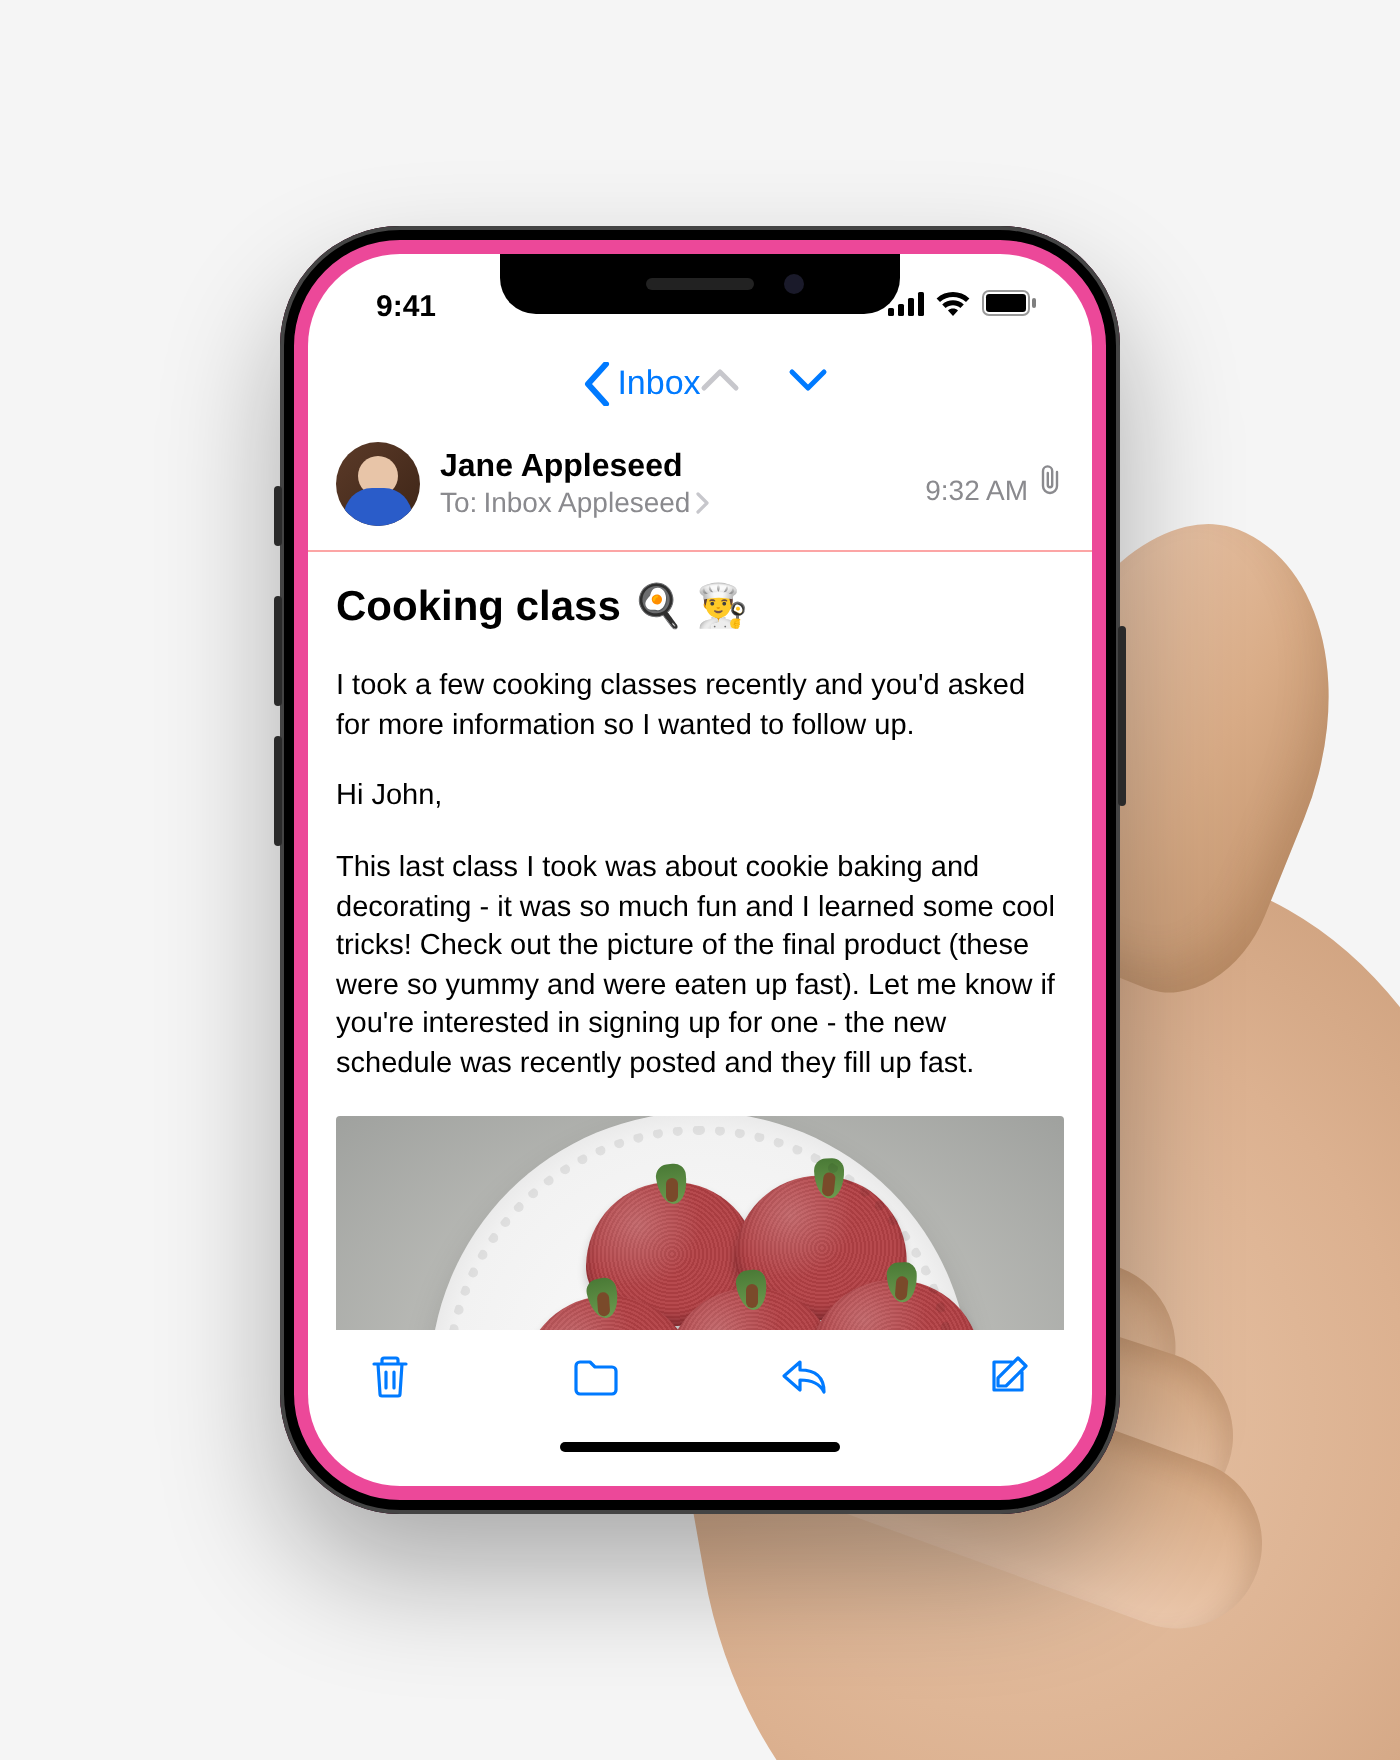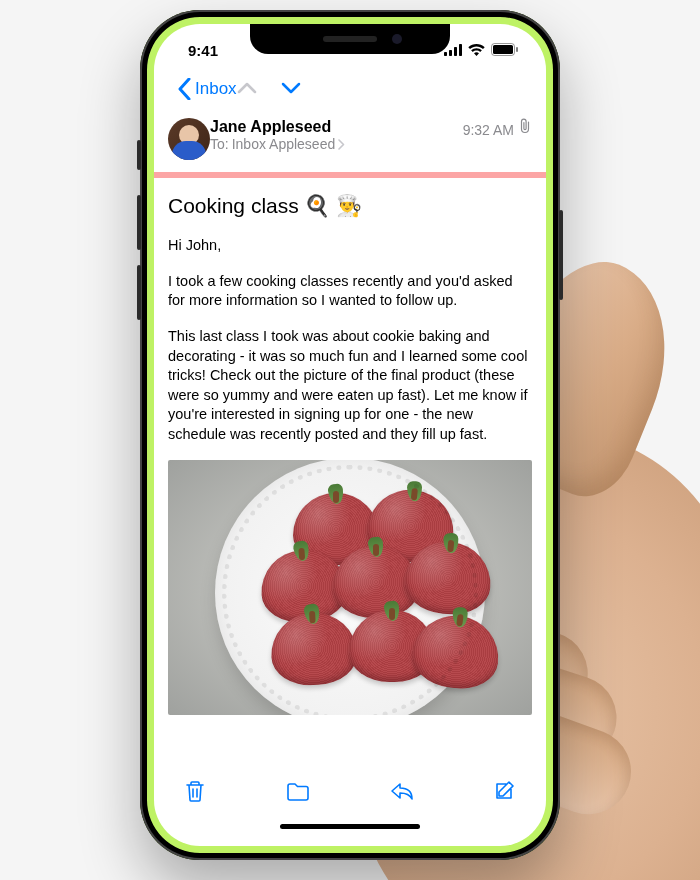--- a/index.html
+++ b/index.html
@@ -57,22 +57,22 @@
     }
     .f1 { right: 170px; bottom: -5px; width: 85px; height: 300px; transform: rotate(-70deg); }
     .f2 { right: 200px; bottom: 35px; width: 85px; height: 330px; transform: rotate(-72deg); }
     .f3 { right: 230px; bottom: 75px; width: 85px; height: 330px; transform: rotate(-74deg); }
     .f4 { right: 265px; bottom: 115px; width: 78px; height: 290px; transform: rotate(-76deg); }
 
     
     .phone {
       position: relative;
       width: 420px;
-      height: 850px;
-      background: #bef264;
+      height: 644px;
+      background: #ec4899;
       border-radius: 60px;
       padding: 14px;
       box-shadow:
         0 30px 60px rgba(0,0,0,0.3),
         inset 0 0 0 2px #444,
         inset 0 0 0 7px #000;
       z-index: 1;
       margin-top: -10px;
     }
     .side-btn {
@@ -146,21 +146,21 @@
     }
     .signal-icon svg { width: 18px; height: 12px; }
     .wifi-icon svg { width: 17px; height: 12px; }
     .battery-icon svg { width: 27px; height: 13px; }
 
     
     .nav-bar {
       height: 42px;
       display: flex;
       align-items: center;
-      justify-content: flex-start;
+      justify-content: center;
       padding: 0 10px 0 24px;
       flex-shrink: 0;
     }
     .nav-back {
       display: flex;
       align-items: center;
       color: #007aff;
       font-size: 17px;
       gap: 4px;
     }
@@ -168,24 +168,25 @@
     .nav-arrows {
       display: flex;
       gap: 24px;
       padding-right: 8px;
     }
     .nav-arrows svg { width: 20px; height: 12px; }
 
     
     .email-header {
       display: flex;
-      align-items: flex-start;
+      align-items: center;
       padding: 8px 14px 12px 14px;
-      border-bottom: 6px solid #fca5a5;
-      flex-shrink: 0;
+      border-bottom: 1px solid #fca5a5;
+      flex-shrink: 0;
+      gap: 10px;
     }
     .avatar {
       width: 42px;
       height: 42px;
       border-radius: 50%;
       overflow: hidden;
       background: linear-gradient(135deg, #5b3a28, #3e2517);
       flex-shrink: 0;
       position: relative;
     }
@@ -229,21 +230,21 @@
     .email-body {
       flex: 1;
       padding: 14px 14px 0 14px;
       overflow: hidden;
       font-size: 14.5px;
       color: #000;
       line-height: 1.35;
     }
     .subject {
       font-size: 21px;
-      font-weight: 400;
+      font-weight: 700;
       margin-bottom: 16px;
       color: #000;
     }
     .para { margin-bottom: 16px; }
 
     
     .photo {
       width: 100%;
       height: 255px;
       border-radius: 2px;
@@ -432,22 +433,22 @@
         <div class="meta-attach">
           <svg viewBox="0 0 14 16">
               <path d="M10.5 4 L10.5 11 A3.5 3.5 0 0 1 3.5 11 L3.5 3.5 A2.3 2.3 0 0 1 8.1 3.5 L8.1 10.5 A1.1 1.1 0 0 1 5.9 10.5 L5.9 4.5" stroke="#8a8a8e" stroke-width="1.2" fill="none" stroke-linecap="round"></path>
             </svg>
         </div>
       </div>
     </div>
 
     <div class="email-body">
       <div class="subject">Cooking class 🍳 👨‍🍳</div>
+      <div class="para">I took a few cooking classes recently and you'd asked for more information so I wanted to follow up.</div>
       <div class="para">Hi John,</div>
-      <div class="para">I took a few cooking classes recently and you'd asked for more information so I wanted to follow up.</div>
       <div class="para">This last class I took was about cookie baking and decorating - it was so much fun and I learned some cool tricks! Check out the picture of the final product (these were so yummy and were eaten up fast). Let me know if you're interested in signing up for one - the new schedule was recently posted and they fill up fast.</div>
       <div class="photo">
         <div class="plate">
           <div class="cookie c1"></div>
           <div class="cookie c2"></div>
           <div class="cookie c3"></div>
           <div class="cookie c4"></div>
           <div class="cookie c5"></div>
           <div class="cookie c6"></div>
           <div class="cookie c7"></div>

